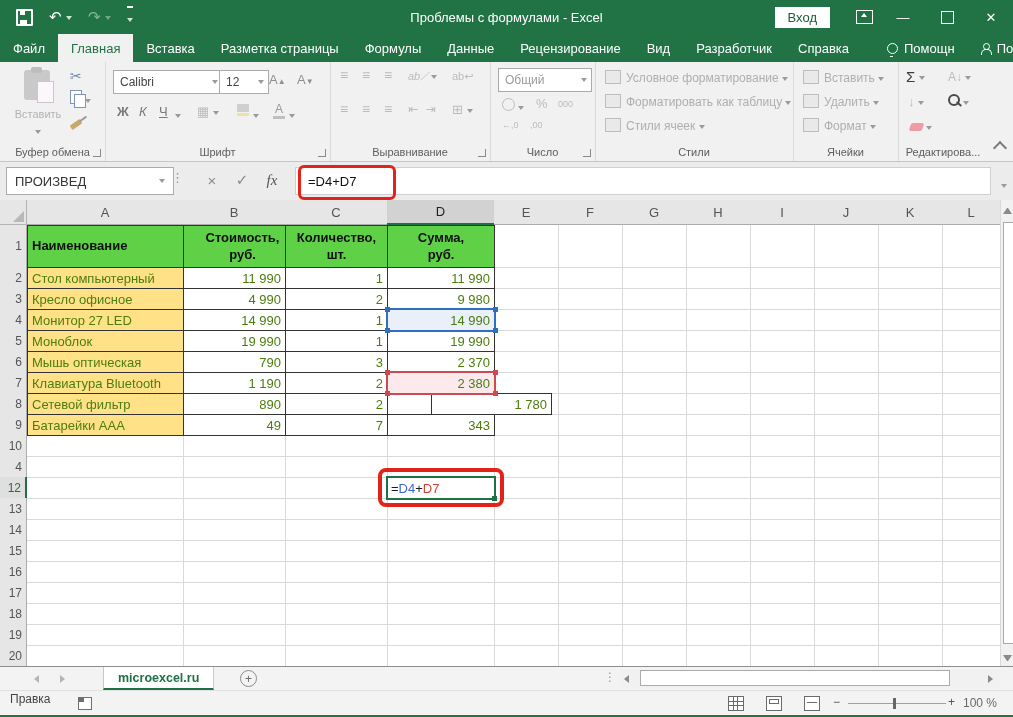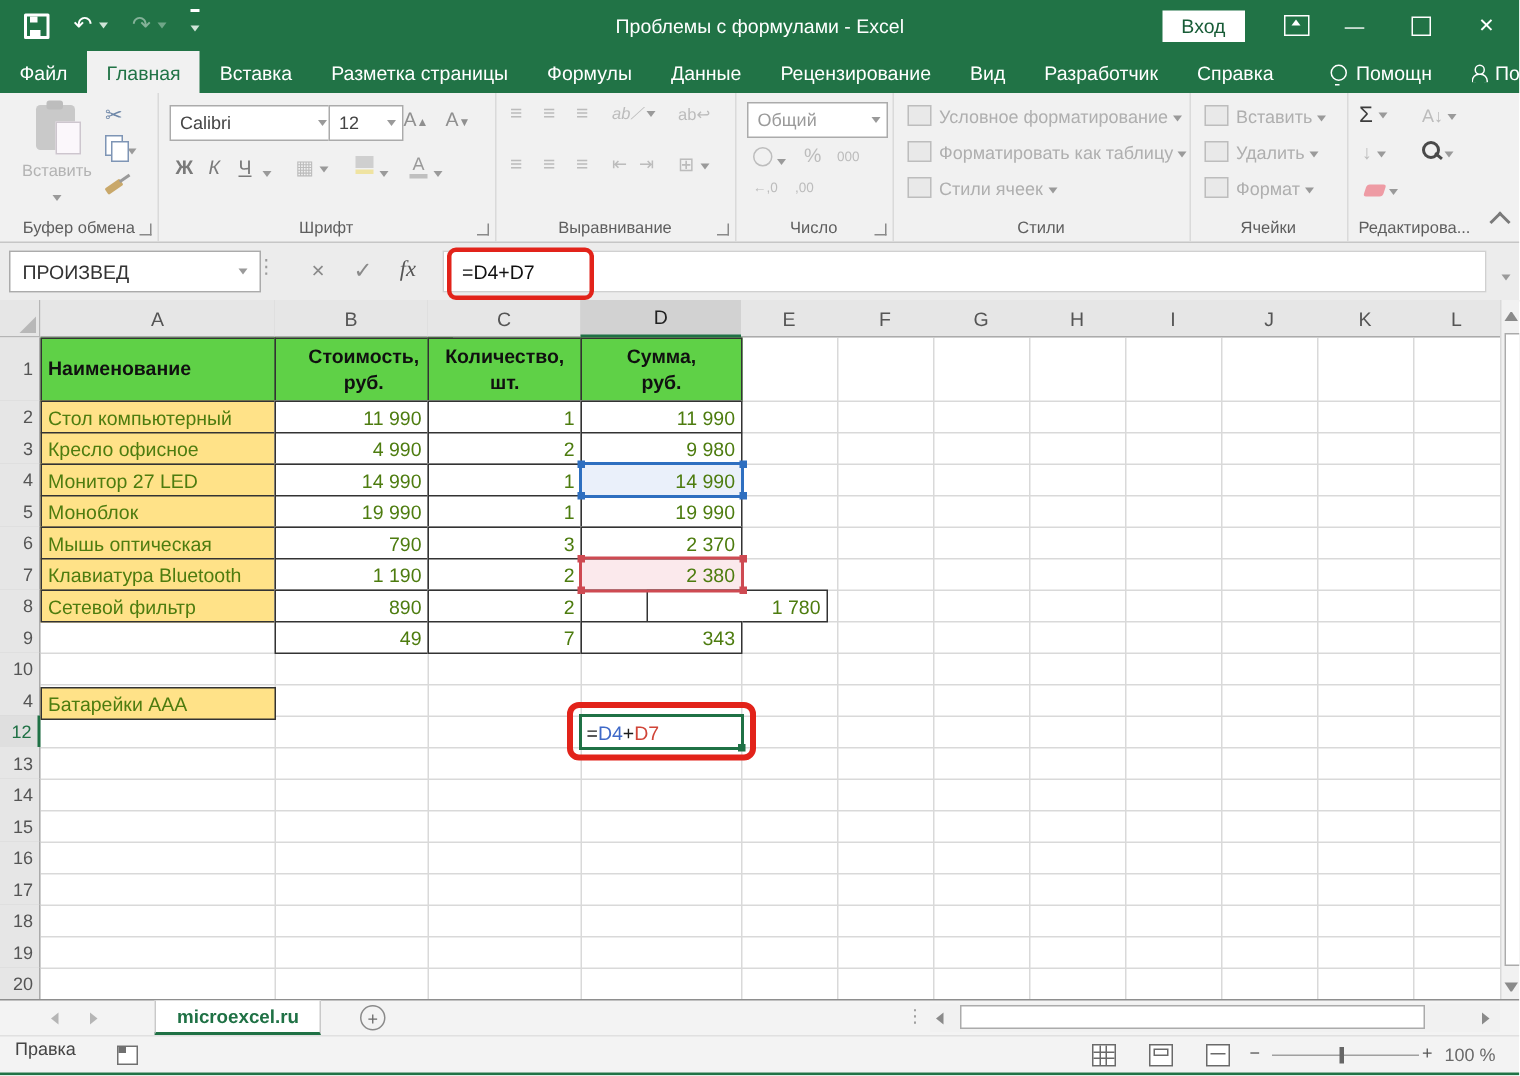--- a/index.html
+++ b/index.html
@@ -414,21 +414,21 @@
       <div class="tdc num" style="left: 285px; top: 151px; width: 103px; height: 22px;">3</div>
       <div class="tdc num" style="left: 387px; top: 151px; width: 108px; height: 22px;">2 370</div>
       <div class="tdc name" style="left: 27px; top: 172px; width: 157px; height: 22px;">Клавиатура Bluetooth</div>
       <div class="tdc num" style="left: 183px; top: 172px; width: 103px; height: 22px;">1 190</div>
       <div class="tdc num" style="left: 285px; top: 172px; width: 103px; height: 22px;">2</div>
       <div class="tdc num selr" style="left: 387px; top: 172px; width: 108px; height: 22px;">2 380</div>
       <div class="tdc name" style="left: 27px; top: 193px; width: 157px; height: 22px;">Сетевой фильтр</div>
       <div class="tdc num" style="left: 183px; top: 193px; width: 103px; height: 22px;">890</div>
       <div class="tdc num" style="left: 285px; top: 193px; width: 103px; height: 22px;">2</div>
       <div class="tdc num" style="left: 387px; top: 193px; width: 121px; height: 22px; margin-left: 44px;">1 780</div>
-      <div class="tdc name" style="left: 27px; top: 214px; width: 157px; height: 22px; margin-top: 44px;">Батарейки AAA</div>
+      <div class="tdc name" style="left: 27px; top: 214px; width: 157px; height: 22px;">Батарейки AAA</div>
       <div class="tdc num" style="left: 183px; top: 214px; width: 103px; height: 22px;">49</div>
       <div class="tdc num" style="left: 285px; top: 214px; width: 103px; height: 22px;">7</div>
       <div class="tdc num" style="left: 387px; top: 214px; width: 108px; height: 22px;">343</div>
       <div class="selbox blue" style="left: 386px; top: 108px; width: 110px; height: 24px;">
         <div class="hdl" style="left: -3px; top: -3px;"></div>
         <div class="hdl" style="left: 105px; top: -3px;"></div>
         <div class="hdl" style="left: -3px; top: 18px;"></div>
         <div class="hdl" style="left: 105px; top: 18px;"></div>
       </div>
       <div class="selbox red" style="left: 386px; top: 171px; width: 110px; height: 24px;">

